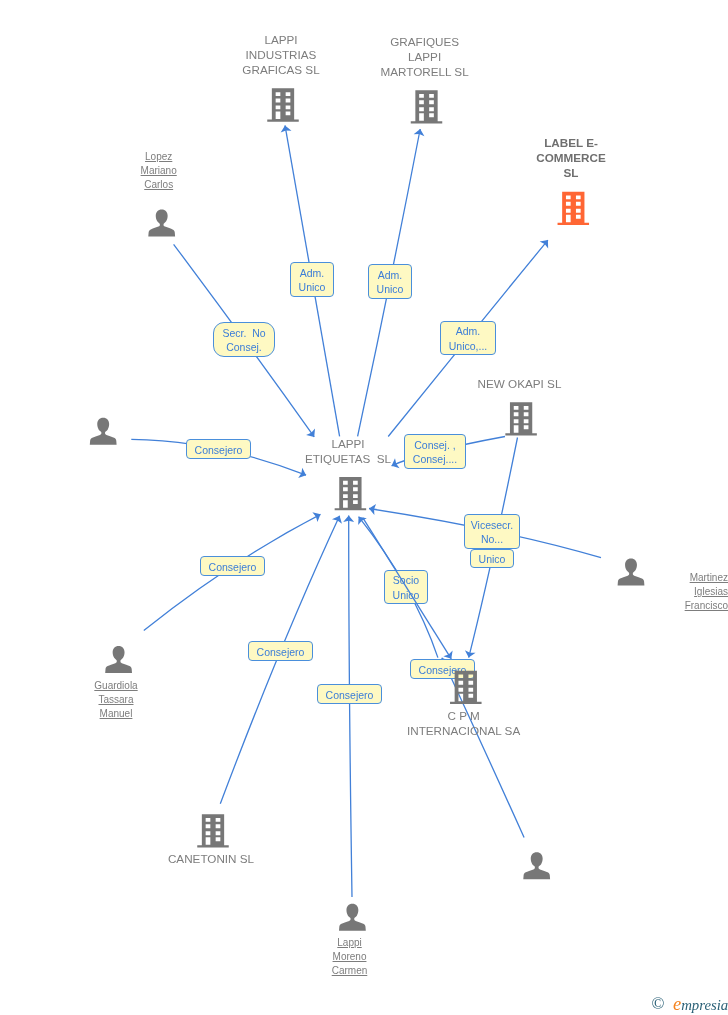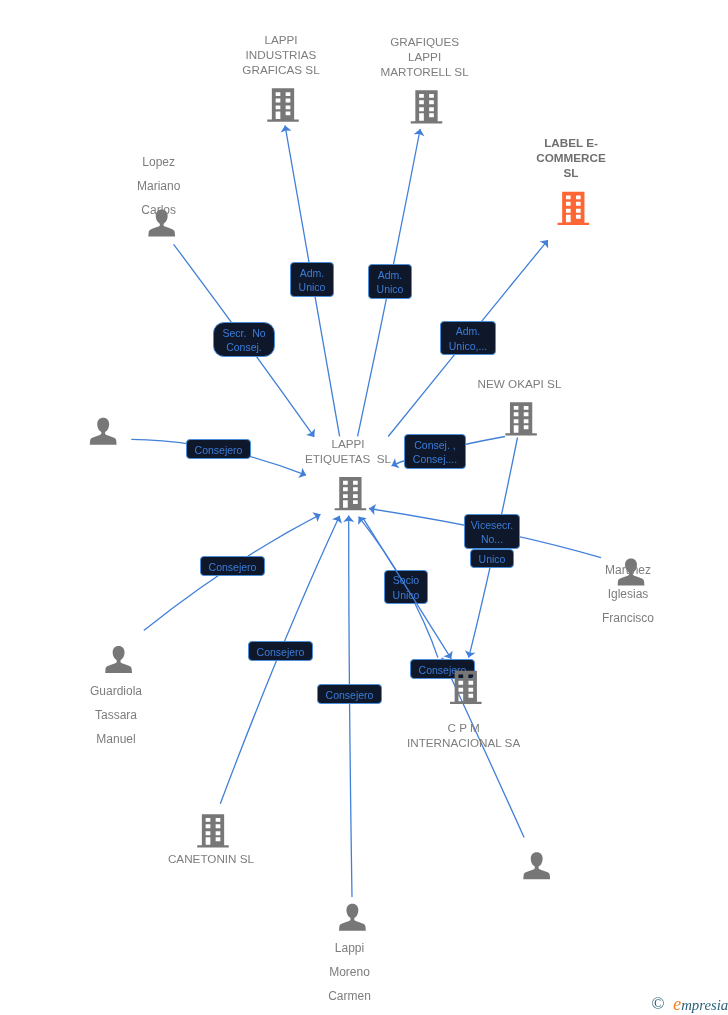--- a/index.html
+++ b/index.html
@@ -9,26 +9,26 @@
        -webkit-font-smoothing:antialiased;}
   #stage{position:relative;width:728px;height:1015px;background:#ffffff;}
   svg.layer{position:absolute;left:0;top:0;width:728px;height:1015px;overflow:visible;}
   #edges{z-index:1}
   #labels{z-index:1;position:absolute;left:0;top:0;width:728px;height:1015px;}
   #nodes{z-index:2}
   #captions{z-index:3}
 
   .node-caption{position:absolute;text-align:center;color:#7d7d7d;white-space:pre;}
   .node-caption.company{font-size:11.7px;line-height:15.0px;}
-  .node-caption.person{font-size:12px;line-height:24px;}
+  .node-caption.person{font-size:10px;line-height:14px;text-decoration:underline;}
   .node-caption.hl{font-weight:bold;color:#6f6f6f;}
 
   .edge-label{position:absolute;box-sizing:border-box;
     border:1.5px solid #4a8fdb;border-radius:4px;
-    background:#0f172a;color:#3b7dd8;
+    background:#fef9c3;color:#3b7dd8;
     font-size:10.5px;line-height:14.5px;text-align:center;padding-top:1.5px;
     display:flex;align-items:center;justify-content:center;
     white-space:pre;}
 
   #brand{position:absolute;left:651.5px;top:994px;height:20px;
     display:flex;align-items:flex-start;}
   #brand .cmark{font-size:17px;color:#2b6177;line-height:14px;margin-right:8.5px;
     font-family:"Liberation Serif",serif;position:relative;top:2.5px;}
   #brand .wordmark{font-family:"Liberation Serif",serif;font-style:italic;
     font-size:14.8px;color:#2b6177;line-height:14px;letter-spacing:0px;
@@ -196,27 +196,27 @@
 MARTORELL SL</div>
       <div class="node-caption company hl" style="width: 200px; left: 471px; top: 135.111px;">LABEL E-
 COMMERCE
 SL</div>
       <div class="node-caption person" style="width: 200px; left: 58.7px; top: 150.385px;">Lopez
 Mariano
 Carlos</div>
       <div class="node-caption company" style="width: 200px; left: 419.5px; top: 375.611px;">NEW OKAPI SL</div>
       <div class="node-caption company" style="width: 200px; left: 248px; top: 435.512px;">LAPPI
 ETIQUETAS  SL</div>
-      <div class="node-caption person" style="width: 200px; left: 528px; top: 558px;">Martinez
+      <div class="node-caption person" style="width: 200px; left: 528px; top: 571px; text-align: right;">Martinez
 Iglesias
 Francisco</div>
       <div class="node-caption person" style="width: 200px; left: 16px; top: 678.585px;">Guardiola
 Tassara
 Manuel</div>
-      <div class="node-caption company" style="width: 200px; left: 363.6px; top: 707.711px; margin-top: 12px;">C P M
+      <div class="node-caption company" style="width: 200px; left: 363.6px; top: 707.711px;">C P M
 INTERNACIONAL SA</div>
       <div class="node-caption company" style="width: 200px; left: 111px; top: 851.211px;">CANETONIN SL</div>
       <div class="node-caption person" style="width: 200px; left: 249.5px; top: 936.385px;">Lappi
 Moreno
 Carmen</div>
     </div>
   <div id="brand">
     <span class="cmark">©</span>
       <span class="wordmark"><span class="e">e</span><span>mpresia</span></span>
   </div>

